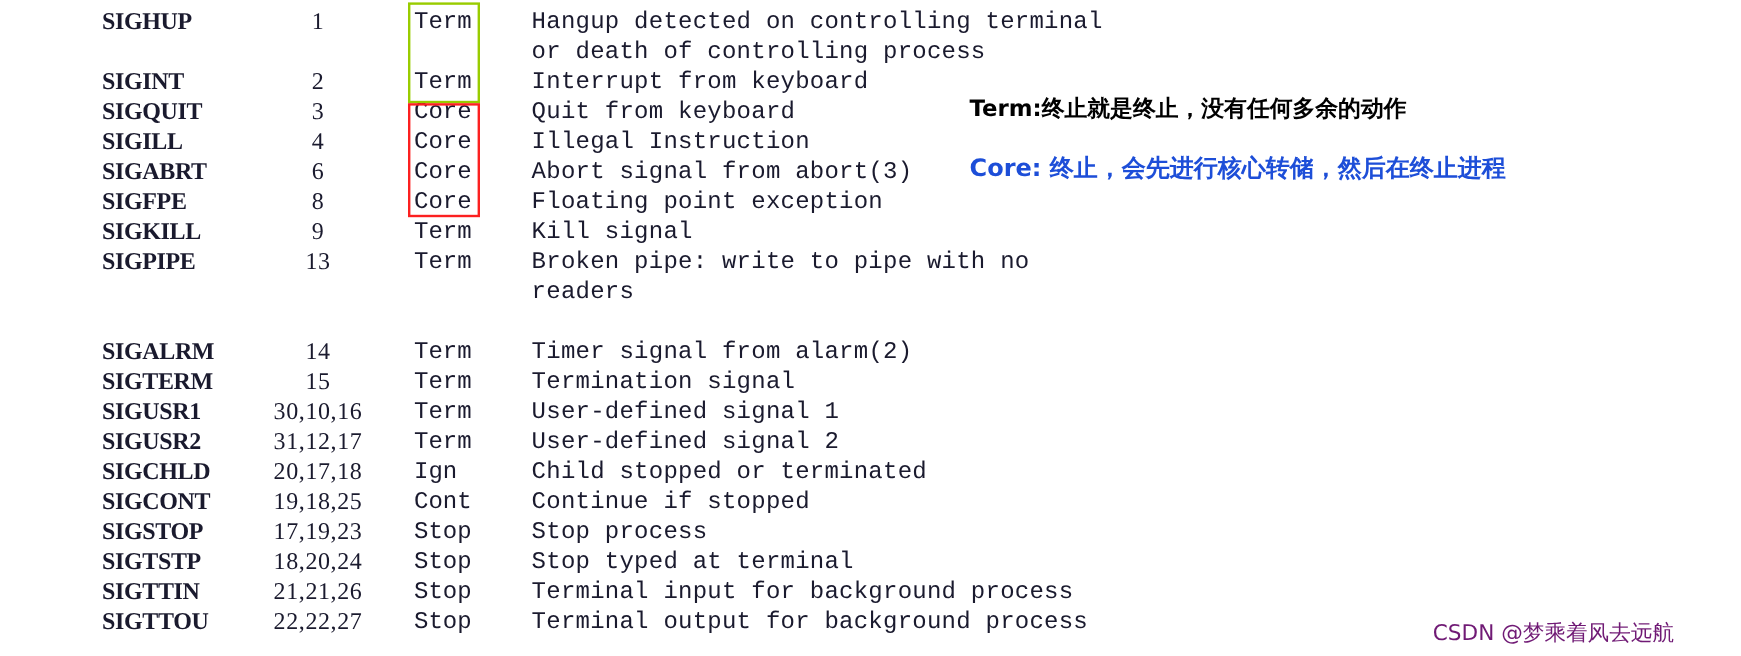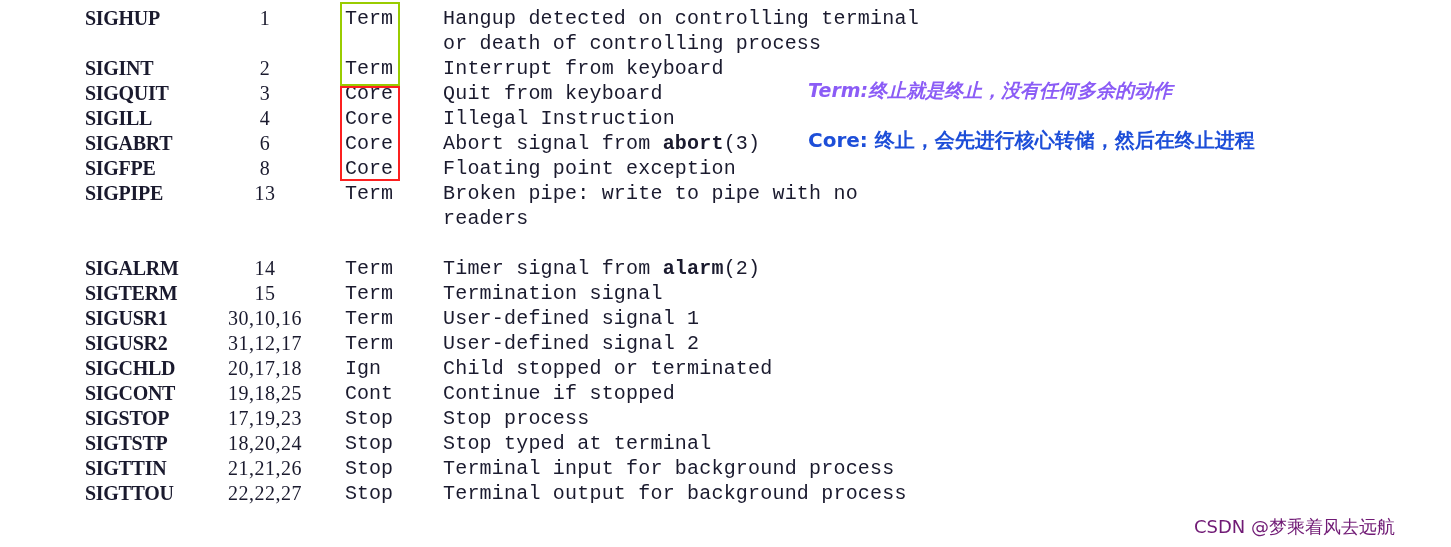--- a/index.html
+++ b/index.html
@@ -60,21 +60,21 @@
     font-family: "Liberation Mono", "DejaVu Sans Mono", monospace;
     font-size: 19px;
   }
   .col-desc {
     font-family: "Liberation Mono", "DejaVu Sans Mono", monospace;
     font-size: 19px;
     padding-left: 0px;
     letter-spacing: 0.2px;
   }
   .col-desc b {
-    font-weight: bold;
+    font-weight: normal;
   }
 
   
   .hl-box {
     position: absolute;
     box-sizing: border-box;
     pointer-events: none;
   }
   #box-term {
     left: 340px;
@@ -165,20 +165,26 @@
           <td class="col-act">Core</td>
           <td class="col-desc">Abort signal from <b>abort</b>(3)</td>
         </tr>
         <tr>
           <td class="col-name">SIGFPE</td>
           <td class="col-num">8</td>
           <td class="col-act">Core</td>
           <td class="col-desc">Floating point exception</td>
         </tr>
         <tr>
+          <td class="col-name">SIGKILL</td>
+          <td class="col-num">9</td>
+          <td class="col-act">Term</td>
+          <td class="col-desc">Kill signal</td>
+        </tr>
+        <tr>
           <td class="col-name">SIGPIPE</td>
           <td class="col-num">13</td>
           <td class="col-act">Term</td>
           <td class="col-desc">Broken pipe: write to pipe with no</td>
         </tr>
         <tr>
           <td class="col-name"></td>
           <td class="col-num"></td>
           <td class="col-act"></td>
           <td class="col-desc">readers</td>
@@ -248,19 +254,19 @@
           <td class="col-num">22,22,27</td>
           <td class="col-act">Stop</td>
           <td class="col-desc">Terminal output for background process</td>
         </tr>
       </tbody>
   </table>
 
   <div class="hl-box" id="box-term" style="border-color: rgb(153, 204, 0);"></div>
   <div class="hl-box" id="box-core" style="border-color: rgb(252, 32, 32);"></div>
 
-  <div class="annotation" id="note-term" style="color: #8b5cf6; font-style: italic;">Term:终止就是终止，没有任何多余的动作</div>
+  <div class="annotation" id="note-term" style="color: #000000;">Term:终止就是终止，没有任何多余的动作</div>
 
   <div class="annotation" id="note-core" style="color: #1d4ed8;">Core: 终止，会先进行核心转储，然后在终止进程</div>
 
   <div id="watermark" style="color: #701a75;">CSDN @梦乘着风去远航</div>
 
 </div>
 
 </body></html>

